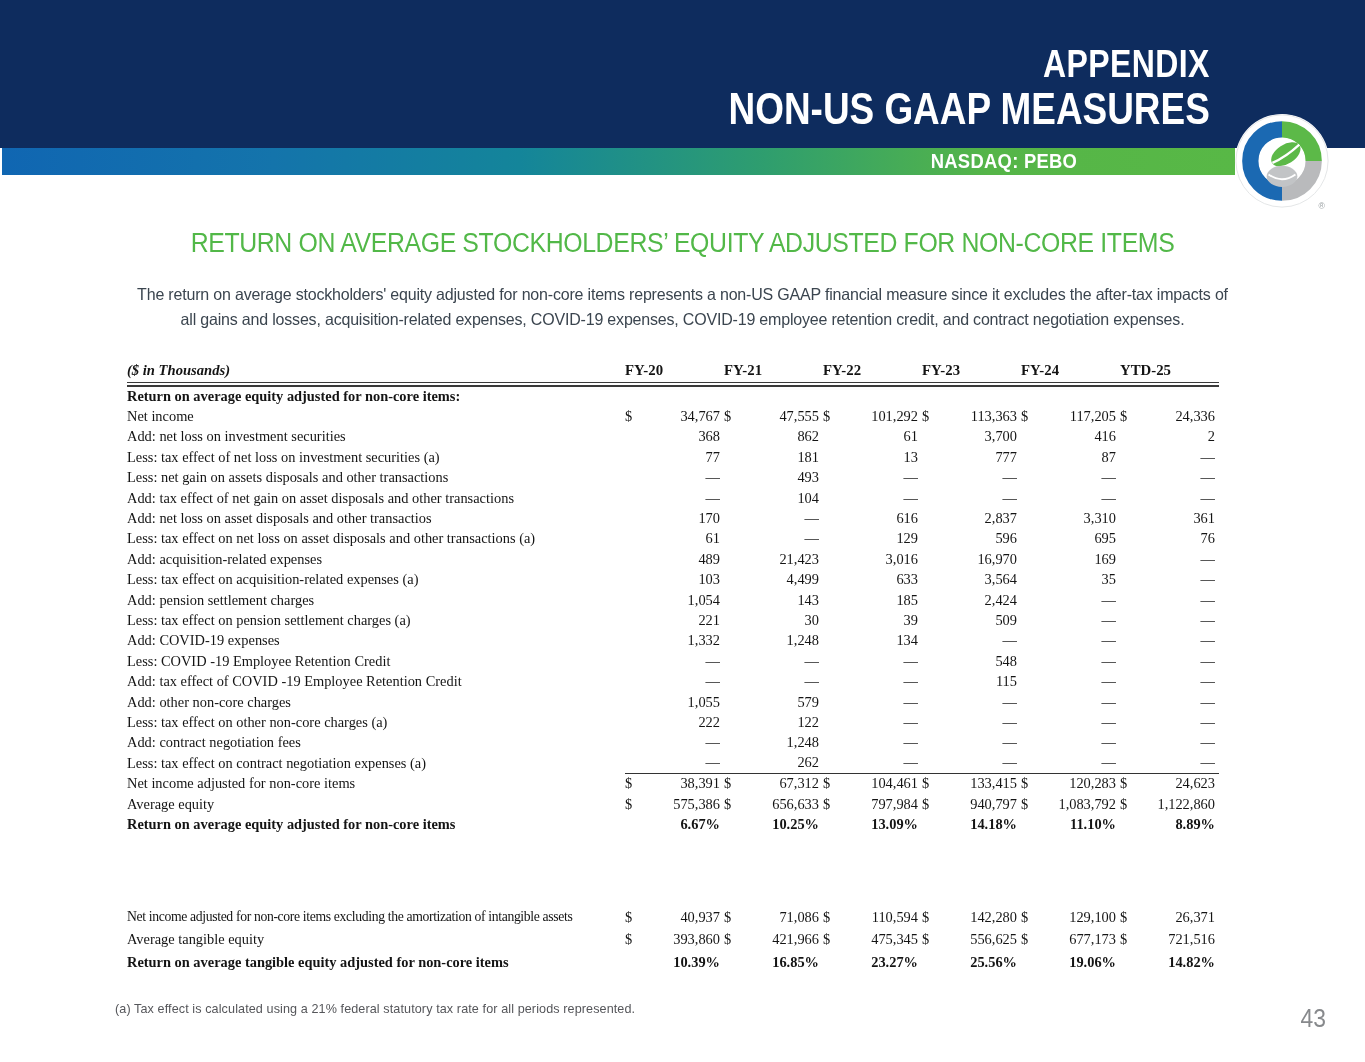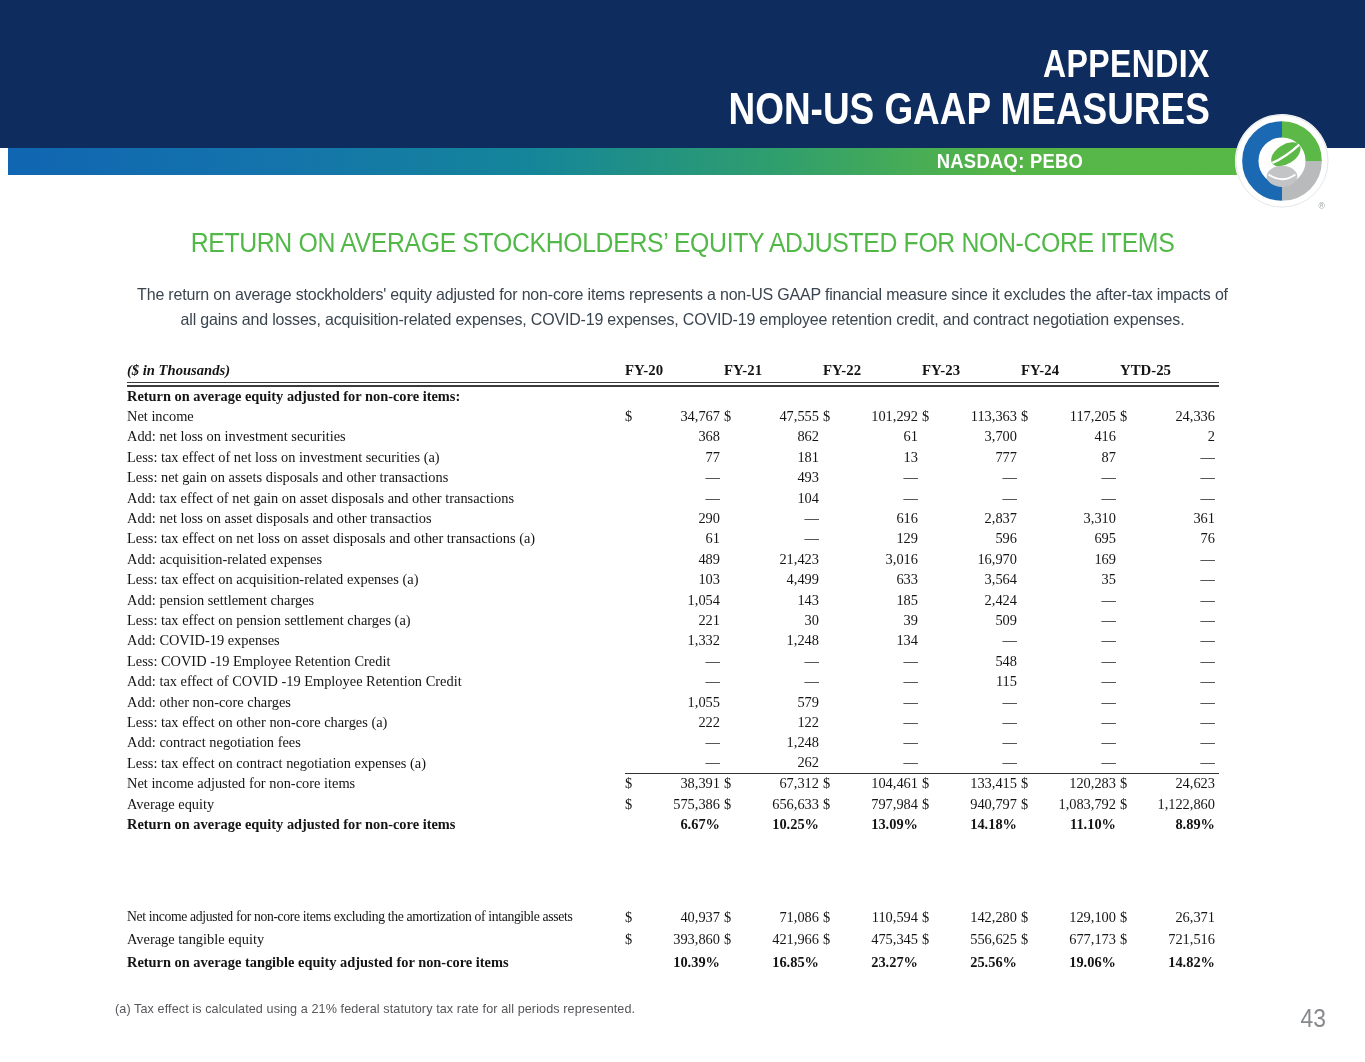--- a/index.html
+++ b/index.html
@@ -9,21 +9,21 @@
   }
 
   
   .banner { position:absolute; left:0; top:0; width:1365px; height:148px; background:#0e2c5e; }
   .banner-titles { position:absolute; top:44px; right:155px; text-align:right; color:#ffffff; line-height:1; }
   .banner-line1 { font-size:39px; font-weight:bold; letter-spacing:0.5px;
                   transform:scaleX(0.82); transform-origin:100% 50%; }
   .banner-line2 { font-size:45px; font-weight:bold; margin-top:3px;
                   transform:scaleX(0.82); transform-origin:100% 50%; }
 
-  .ticker-bar { position:absolute; left:8px; top:148px; width:1233px; height:27px;
+  .ticker-bar { position:absolute; left:2px; top:148px; width:1233px; height:27px;
     background:linear-gradient(90deg,#1066b2 0%,#1474ab 22%,#14859a 42%,#2f9e6e 62%,#55b548 80%,#58b846 100%); }
   .ticker { position:absolute; right:158px; top:0; height:27px; line-height:27px;
     color:#ffffff; font-size:20px; font-weight:bold; letter-spacing:0.3px;
     transform:scaleX(0.92); transform-origin:100% 50%; }
 
   .logo { position:absolute; top:113px; right:35px; width:96px; height:96px; }
 
   
   .title { position:absolute; left:0; top:228px; width:1365px; margin:0; text-align:center;
     color:#52b848; font-size:27px; font-weight:normal; letter-spacing:-0.4px;
@@ -204,21 +204,21 @@
             <td class="dollar"></td>
             <td class="val">—</td>
             <td class="dollar"></td>
             <td class="val">—</td>
             <td class="dollar"></td>
             <td class="val">—</td>
           </tr>
           <tr>
             <td class="row-label">Add: net loss on asset disposals and other transactios</td>
             <td class="dollar"></td>
-            <td class="val">290</td>
+            <td class="val">170</td>
             <td class="dollar"></td>
             <td class="val">—</td>
             <td class="dollar"></td>
             <td class="val">616</td>
             <td class="dollar"></td>
             <td class="val">2,837</td>
             <td class="dollar"></td>
             <td class="val">3,310</td>
             <td class="dollar"></td>
             <td class="val">361</td>

